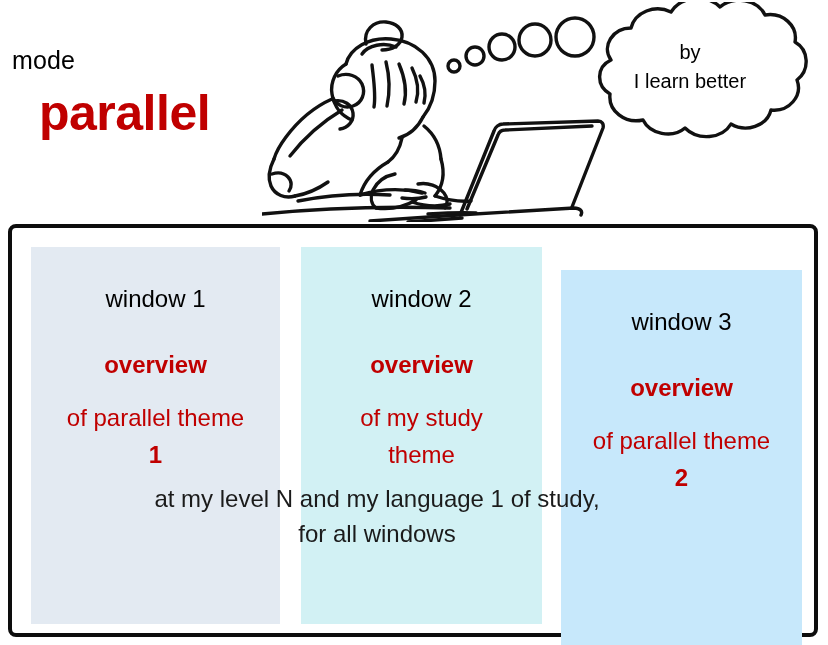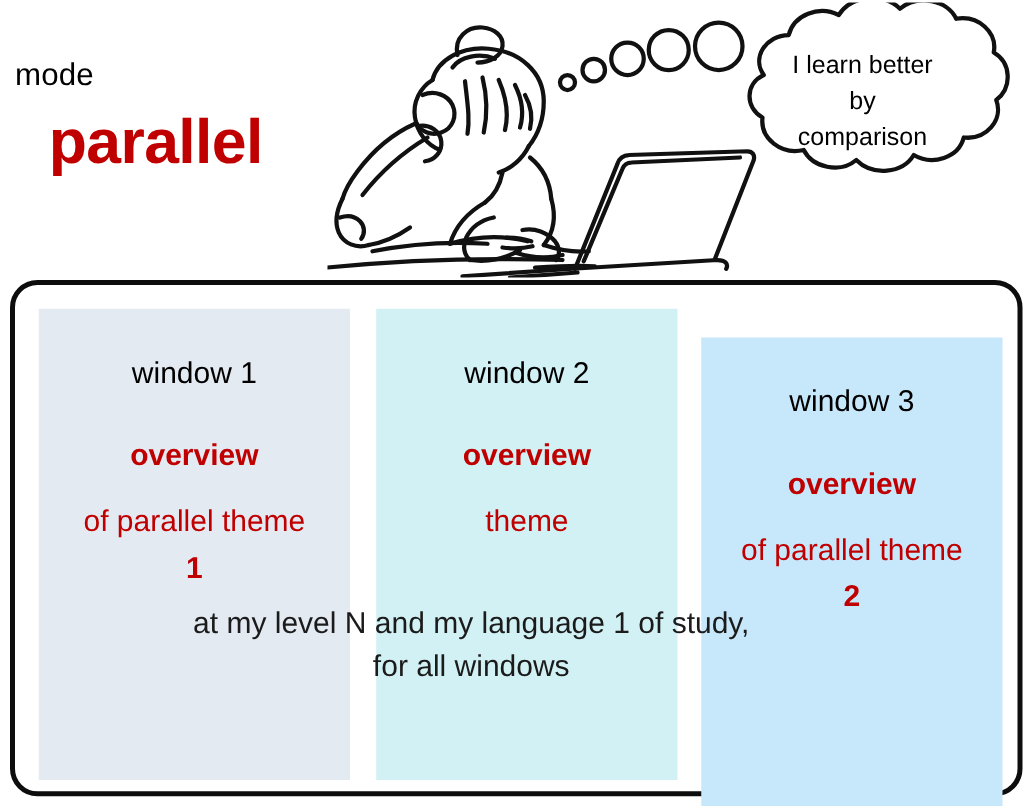--- a/index.html
+++ b/index.html
@@ -70,21 +70,21 @@
 
   
   #windows-frame {
     position: absolute;
     left: 8px;
     top: 224px;
     width: 810px;
     height: 413px;
     box-sizing: border-box;
     border: 4px solid #0d0d0d;
-    border-radius: 22px;
+    border-radius: 8px;
     background: #ffffff;
   }
 
   
   .panel {
     position: absolute;
     top: 19px;
     width: 249px;
     height: 377px;
     box-sizing: border-box;
@@ -218,41 +218,41 @@
                c6 16 -8 32 -26 30
                c-4 16 -25 23 -40 14
                c-9 15 -33 17 -46 4
                c-13 11 -35 6 -42 -8
                c-18 4 -35 -9 -33 -26
                c-14 -8 -14 -27 1 -34 Z"></path>
     </svg>
   </div>
 
   <div id="bubble-text">
+    <div>by</div>
     <div>I learn better</div>
-    <div>by</div>
-    <div>comparison</div>
   </div>
 </div>
 
 <div id="windows-frame">
 
   <div class="panel" id="panel-1">
     <div class="panel-title">window 1</div>
     <div class="panel-overview">overview</div>
     <div class="panel-sub">
       <span class="sub-line">of parallel theme</span>
       <span class="sub-num">1</span>
     </div>
   </div>
 
   <div class="panel" id="panel-2">
     <div class="panel-title">window 2</div>
     <div class="panel-overview">overview</div>
     <div class="panel-sub">
+      <span class="sub-line">of my study</span>
       <span class="sub-line">theme</span>
     </div>
   </div>
 
   <div class="panel" id="panel-3">
     <div class="panel-title">window 3</div>
     <div class="panel-overview">overview</div>
     <div class="panel-sub">
       <span class="sub-line">of parallel theme</span>
       <span class="sub-num">2</span>

